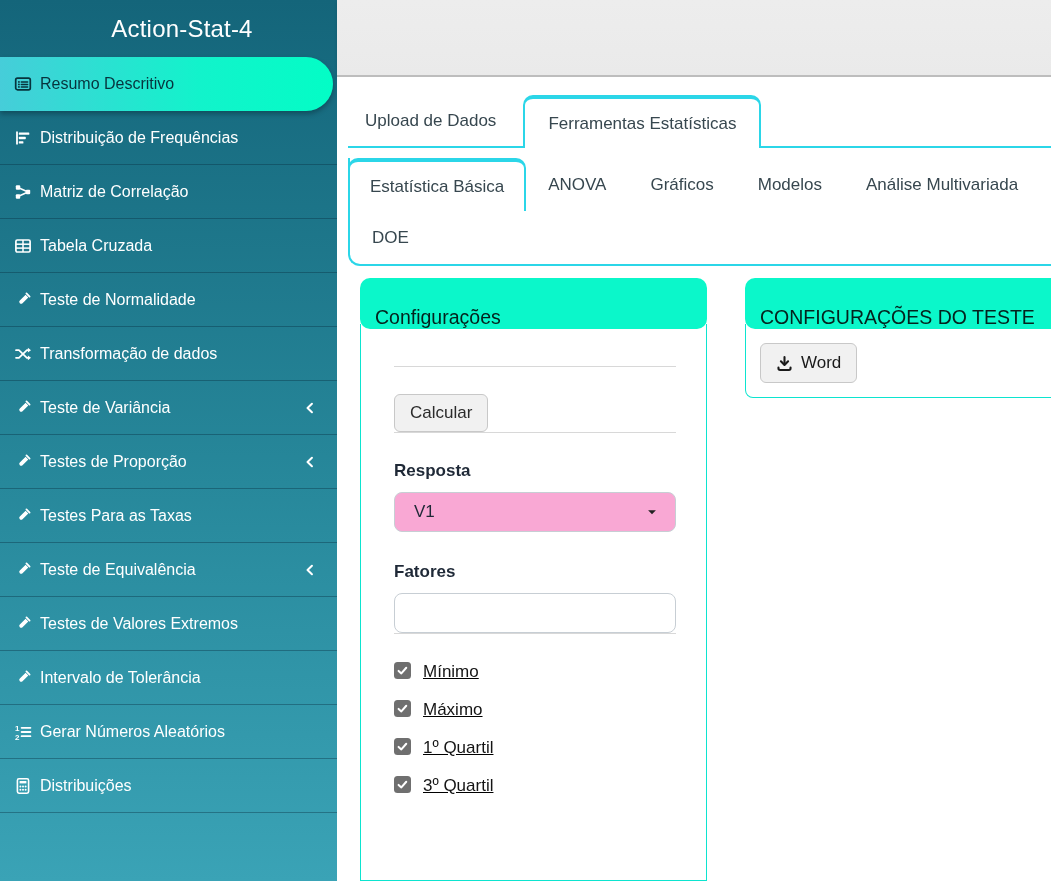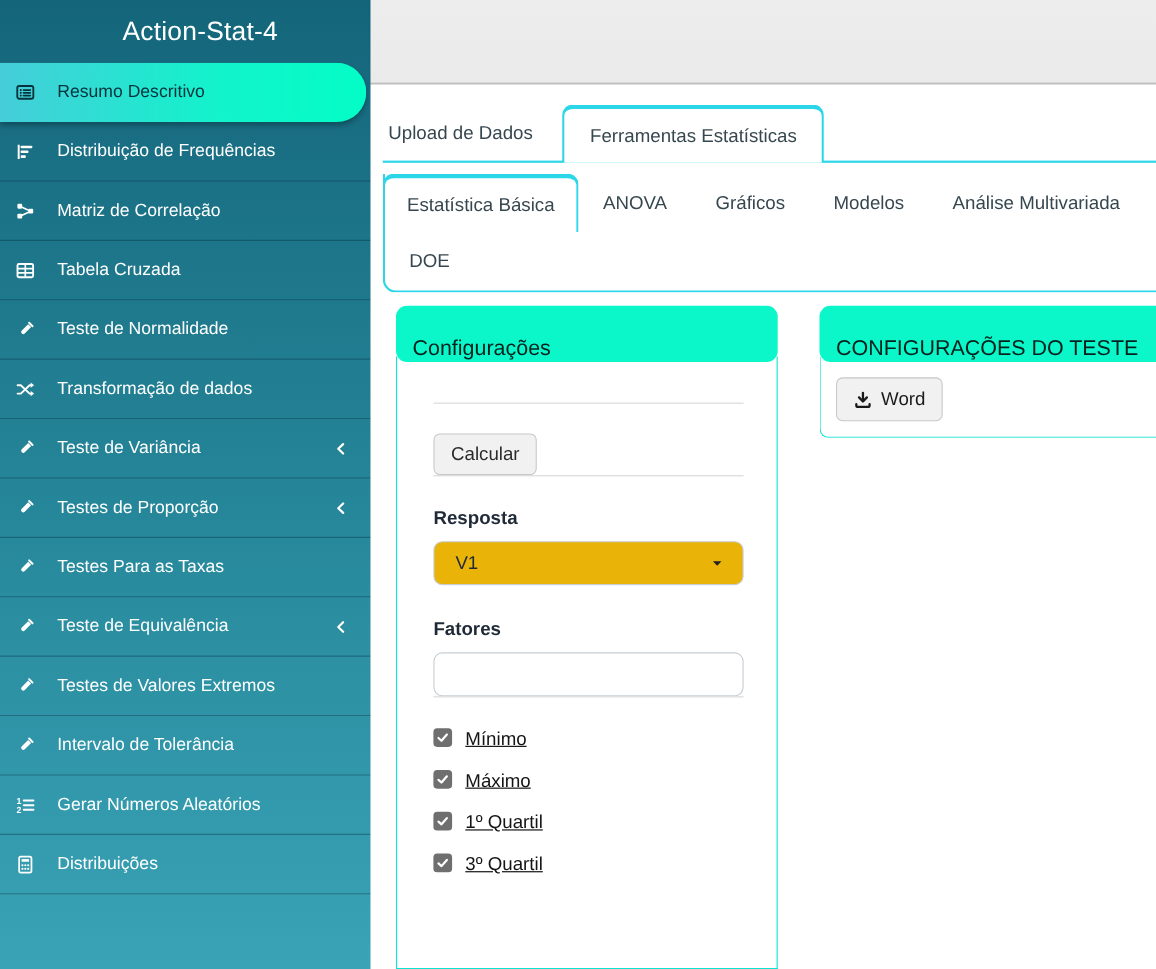--- a/index.html
+++ b/index.html
@@ -22,21 +22,21 @@
     width:337px;flex-shrink:0;height:881px;
     background:linear-gradient(180deg,#14657a 0%,#27889b 55%,#3aa3b6 100%);
     color:#fff;overflow:hidden;
   }
   .sidebar-title{
     height:57px;display:flex;align-items:center;justify-content:center;
     font-size:24px;color:#fff;letter-spacing:.2px;padding-left:27px;
   }
   .menu-item{
     height:54px;display:flex;align-items:center;
-    padding:0 20px 0 13px;gap:20px;font-size:16px;cursor:pointer;
+    padding:0 20px 0 13px;gap:8px;font-size:16px;cursor:pointer;
     border-bottom:1px solid rgba(8,45,62,.38);
     color:#fff;
   }
   .menu-item .mi-icon{width:19px;height:19px;flex-shrink:0;display:flex;align-items:center;justify-content:center;}
   .menu-item .mi-icon svg{width:18px;height:18px;display:block;}
   .menu-item .mi-chev{margin-left:auto;width:14px;height:14px;display:flex;align-items:center;}
   .menu-item .mi-chev svg{width:14px;height:14px;display:block;}
   .menu-item.active{
     background:linear-gradient(90deg,#46cdd9 0%,#12f3cb 60%,#03fdc6 100%);
     color:#07333d;
@@ -52,21 +52,21 @@
     background:linear-gradient(180deg,#ededed,#eaeaea);
     border-bottom:2px solid #bdbdbd;
     box-shadow:0 2px 3px rgba(0,0,0,.12);
   }
   .content{flex:1;background:#fff;padding-top:18px;}
 
   
   .tabs-row{display:flex;margin-left:11px;height:53px;border-bottom:2px solid var(--cyan);}
   .tab{
     display:flex;align-items:center;padding:0 23px;font-size:17px;
-    color:var(--tab-text);cursor:pointer;white-space:nowrap;
+    color:var(--tab-text);cursor:pointer;white-space:nowrap;margin-left:12px;
   }
   .tab:first-child{padding-left:5px;padding-right:21px;}
   .tab.active{
     background:#fff;margin-left:6px;margin-bottom:-2px;
     border:2px solid var(--cyan);border-top:4px solid var(--cyan);border-bottom:none;
     border-radius:10px 10px 0 0;
   }
 
   
   .subnav-wrap{
@@ -111,21 +111,21 @@
     font-family:inherit;font-size:17px;color:#2b2b2b;cursor:pointer;
   }
   .calc-btn{display:block;margin-top:27px;height:38px;padding:0 15px;}
   .word-btn{display:inline-flex;align-items:center;gap:8px;height:40px;padding:0 15px;color:#1a1a1a;}
   .word-btn .btn-icon{width:17px;height:17px;display:flex;}
   .word-btn .btn-icon svg{width:17px;height:17px;}
 
   .field-label{margin-top:28px;font-weight:bold;font-size:17px;color:#1f2937;}
   .field-label.l2{margin-top:30px;}
   .select{
-    margin-top:11px;height:40px;border:1px solid #c7ced4;border-radius:8px;background:#eab308;
+    margin-top:11px;height:40px;border:1px solid #c7ced4;border-radius:8px;background:#f9a8d4;
     display:flex;align-items:center;justify-content:space-between;
     padding:0 16px 0 19px;font-size:17px;color:#1f2937;cursor:pointer;
   }
   .select .caret{width:14px;height:14px;display:flex;}
   .select .caret svg{width:14px;height:14px;}
   .text-input{
     display:block;margin-top:11px;height:40px;width:100%;
     border:1px solid #c7ced4;border-radius:8px;padding:0 12px;
     font-family:inherit;font-size:17px;color:#1f2937;background:#fff;
   }

